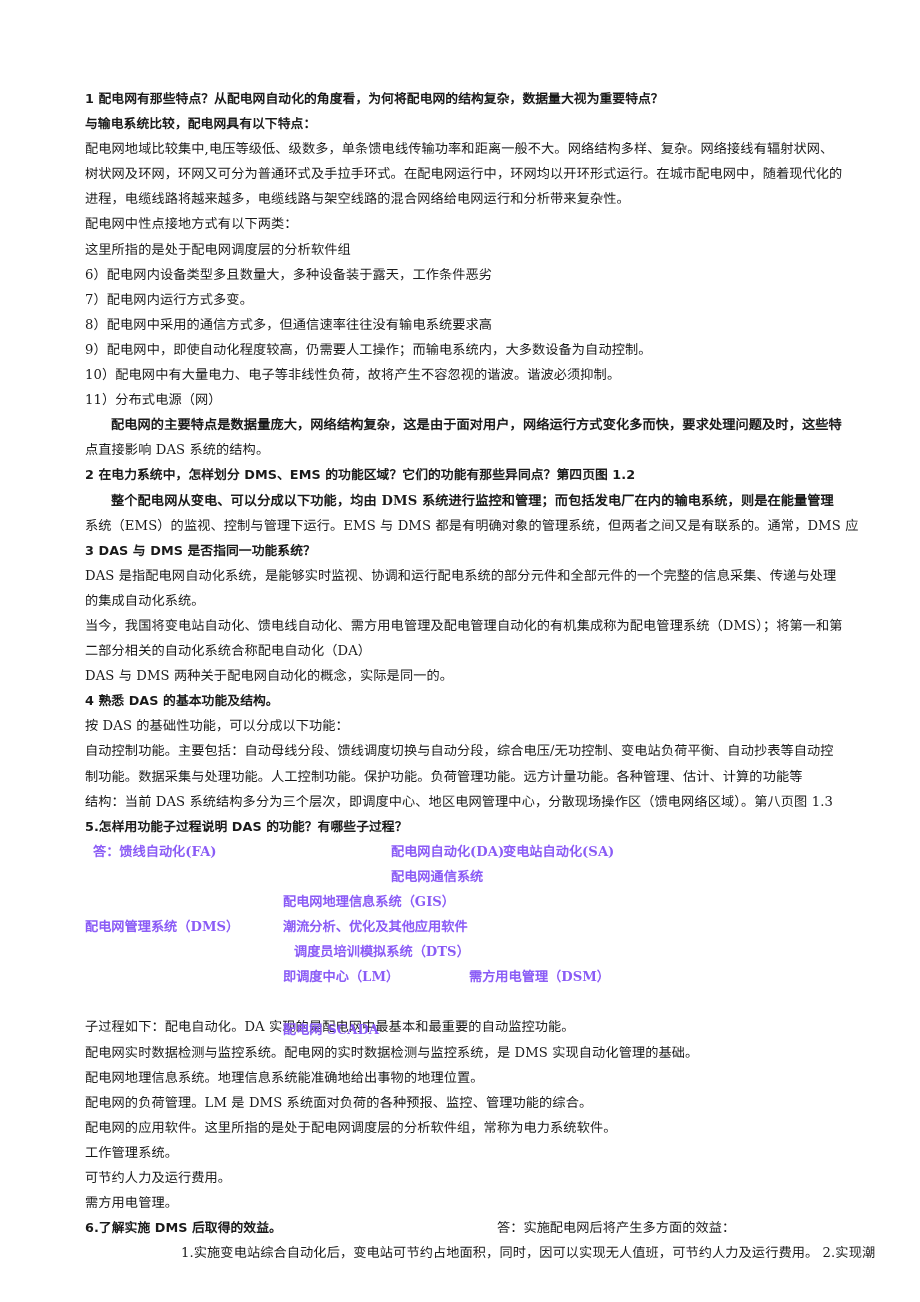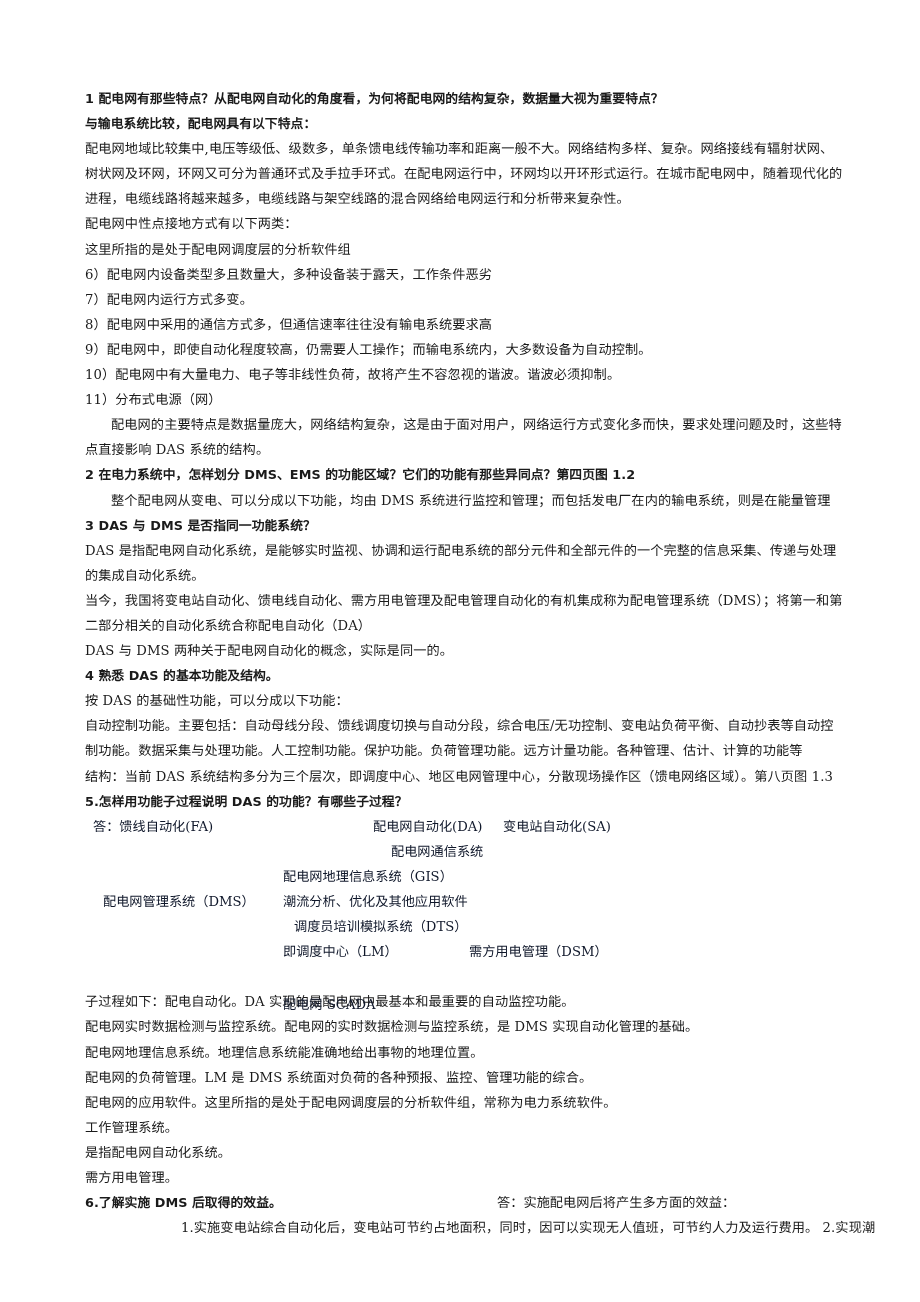--- a/index.html
+++ b/index.html
@@ -32,29 +32,30 @@
     white-space: nowrap;
     letter-spacing: 0.1px;
     color: #1a1a1a;
   }
   .bold {
     font-weight: bold;
     font-family: "DejaVu Sans", "Liberation Sans", sans-serif;
     font-size: 12.8px;
     letter-spacing: 0.05px;
   }
-  .indent-1 { padding-left: 26px; }
+  .indent-1 { padding-left: 26px; font-weight: bold; }
   .indent-3 { padding-left: 96px; }
 
   
   .diagram {
     font-size: 13.2px;
     line-height: 25.1px;
     white-space: nowrap;
-    color: #0f172a;
+    color: #8b5cf6;
+    font-weight: bold;
   }
   .diagram .row {
     position: relative;
     height: 25.1px;
   }
   .diagram .cell {
     position: absolute;
     top: 0;
     white-space: nowrap;
   }
@@ -76,48 +77,49 @@
         <div class="line">6）配电网内设备类型多且数量大，多种设备装于露天，工作条件恶劣</div>
         <div class="line">7）配电网内运行方式多变。</div>
         <div class="line">8）配电网中采用的通信方式多，但通信速率往往没有输电系统要求高</div>
         <div class="line">9）配电网中，即使自动化程度较高，仍需要人工操作；而输电系统内，大多数设备为自动控制。</div>
         <div class="line">10）配电网中有大量电力、电子等非线性负荷，故将产生不容忽视的谐波。谐波必须抑制。</div>
         <div class="line">11）分布式电源（网）</div>
         <div class="line indent-1">配电网的主要特点是数据量庞大，网络结构复杂，这是由于面对用户，网络运行方式变化多而快，要求处理问题及时，这些特</div>
         <div class="line">点直接影响 DAS 系统的结构。</div>
         <div class="line bold">2  在电力系统中，怎样划分 DMS、EMS 的功能区域？它们的功能有那些异同点？第四页图 1.2</div>
         <div class="line indent-1">整个配电网从变电、可以分成以下功能，均由 DMS 系统进行监控和管理；而包括发电厂在内的输电系统，则是在能量管理</div>
+        <div class="line">系统（EMS）的监视、控制与管理下运行。EMS 与 DMS 都是有明确对象的管理系统，但两者之间又是有联系的。通常，DMS 应</div>
         <div class="line bold">3 DAS 与 DMS 是否指同一功能系统？</div>
         <div class="line">DAS 是指配电网自动化系统，是能够实时监视、协调和运行配电系统的部分元件和全部元件的一个完整的信息采集、传递与处理</div>
         <div class="line">的集成自动化系统。</div>
         <div class="line">当今，我国将变电站自动化、馈电线自动化、需方用电管理及配电管理自动化的有机集成称为配电管理系统（DMS）；将第一和第</div>
         <div class="line">二部分相关的自动化系统合称配电自动化（DA）</div>
         <div class="line">DAS 与 DMS 两种关于配电网自动化的概念，实际是同一的。</div>
         <div class="line bold">4  熟悉 DAS 的基本功能及结构。</div>
         <div class="line">按 DAS 的基础性功能，可以分成以下功能：</div>
         <div class="line">自动控制功能。主要包括：自动母线分段、馈线调度切换与自动分段，综合电压/无功控制、变电站负荷平衡、自动抄表等自动控</div>
         <div class="line">制功能。数据采集与处理功能。人工控制功能。保护功能。负荷管理功能。远方计量功能。各种管理、估计、计算的功能等</div>
         <div class="line">结构：当前 DAS 系统结构多分为三个层次，即调度中心、地区电网管理中心，分散现场操作区（馈电网络区域）。第八页图 1.3</div>
         <div class="line bold">5.怎样用功能子过程说明 DAS 的功能？有哪些子过程？</div>
       </div>
 
     <div class="diagram" id="diagram-block">
         <div class="row">
           <div class="cell" style="left: 8px;">答：馈线自动化(FA)</div>
-          <div class="cell" style="left: 288px;">配电网自动化(DA)</div>
+          <div class="cell" style="left: 306px;">配电网自动化(DA)</div>
           <div class="cell" style="left: 418px;">变电站自动化(SA)</div>
         </div>
         <div class="row">
           <div class="cell" style="left: 306px;">配电网通信系统</div>
         </div>
         <div class="row">
           <div class="cell" style="left: 198px;">配电网地理信息系统（GIS）</div>
         </div>
         <div class="row">
-          <div class="cell" style="left: 18px;">配电网管理系统（DMS）</div>
+          <div class="cell" style="left: 0px;">配电网管理系统（DMS）</div>
           <div class="cell" style="left: 198px;">潮流分析、优化及其他应用软件</div>
         </div>
         <div class="row">
           <div class="cell" style="left: 209px;">调度员培训模拟系统（DTS）</div>
         </div>
         <div class="row">
           <div class="cell" style="left: 198px;">即调度中心（LM）</div>
           <div class="cell" style="left: 384px;">需方用电管理（DSM）</div>
         </div>
         <div class="row">
@@ -125,21 +127,21 @@
         </div>
       </div>
 
     <div id="lines-after-block">
         <div class="line">子过程如下：配电自动化。DA 实现的是配电网中最基本和最重要的自动监控功能。</div>
         <div class="line">配电网实时数据检测与监控系统。配电网的实时数据检测与监控系统，是 DMS 实现自动化管理的基础。</div>
         <div class="line">配电网地理信息系统。地理信息系统能准确地给出事物的地理位置。</div>
         <div class="line">配电网的负荷管理。LM 是 DMS 系统面对负荷的各种预报、监控、管理功能的综合。</div>
         <div class="line">配电网的应用软件。这里所指的是处于配电网调度层的分析软件组，常称为电力系统软件。</div>
         <div class="line">工作管理系统。</div>
-        <div class="line">是指配电网自动化系统。</div>
+        <div class="line">可节约人力及运行费用。</div>
         <div class="line">需方用电管理。</div>
       </div>
 
     <div id="final-block">
         <div class="line bold"><span>6.了解实施 DMS 后取得的效益。</span><span style="font-weight: normal; font-family: &quot;DejaVu Serif&quot;, &quot;Liberation Serif&quot;, serif; font-size: 13.2px; margin-left: 215px;">答：实施配电网后将产生多方面的效益：</span></div>
         <div class="line indent-3">1.实施变电站综合自动化后，变电站可节约占地面积，同时，因可以实现无人值班，可节约人力及运行费用。    2.实现潮</div>
       </div>
 
   </div>
 </div>

